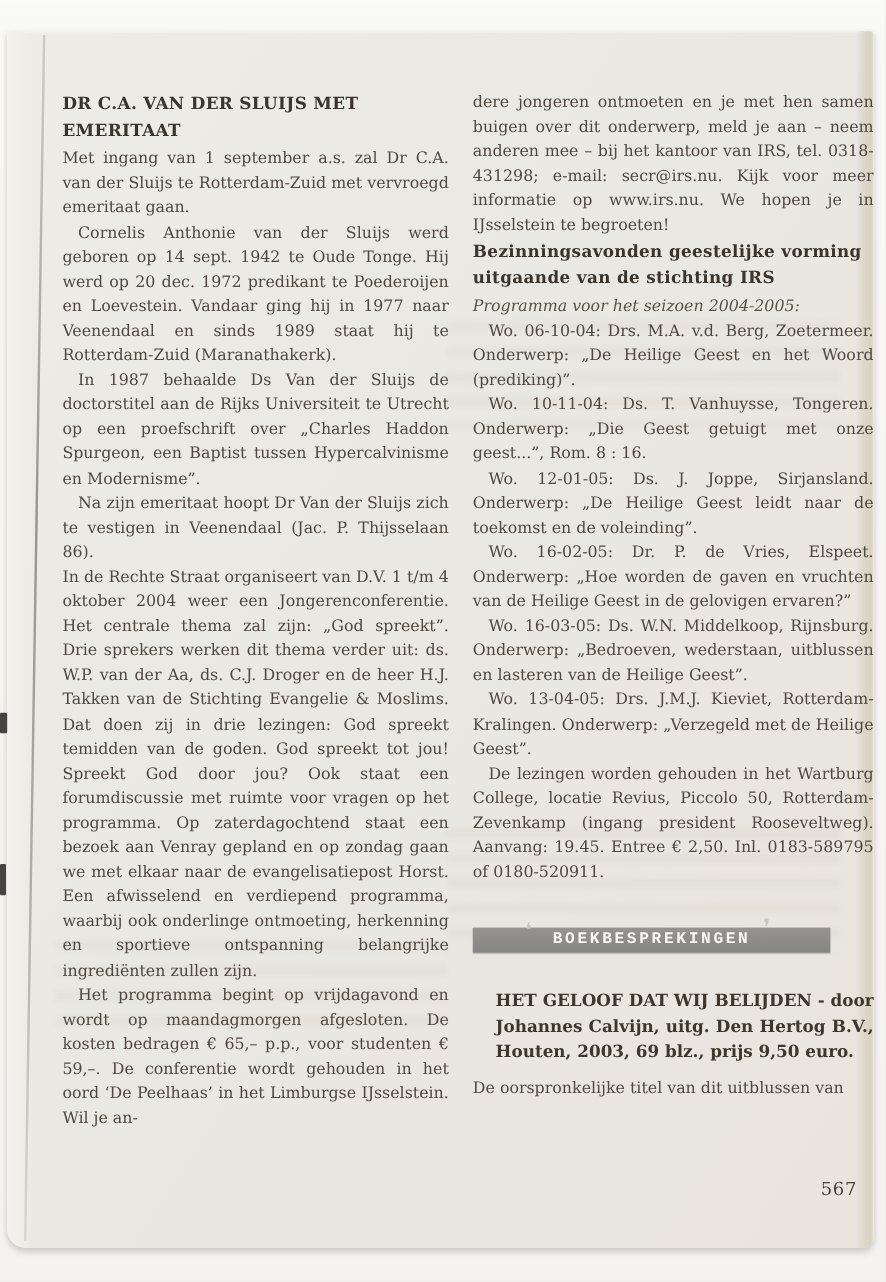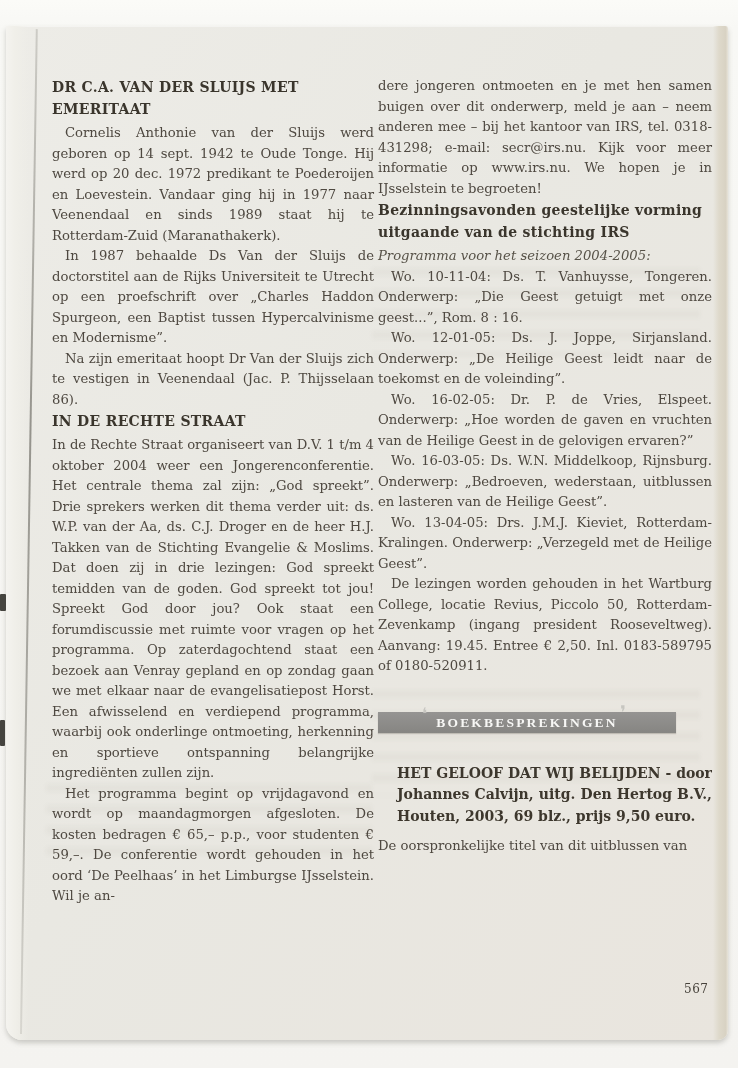--- a/index.html
+++ b/index.html
@@ -18,70 +18,71 @@
         background:linear-gradient(180deg,rgba(110,108,100,.25),rgba(78,76,68,.55) 40%,rgba(90,88,80,.42) 70%,rgba(120,118,110,.18));
         transform:rotate(0.9deg);transform-origin:50% 100%;}
   .ghost{position:absolute;filter:blur(2px);opacity:.5;pointer-events:none;
         background:repeating-linear-gradient(180deg,rgba(125,118,104,.10) 0 8px,rgba(125,118,104,0) 8px 21px);}
   .g1{left:372px;top:268px;width:328px;height:88px;}
   .g2{left:372px;top:690px;width:328px;height:106px;}
   .g3{left:46px;top:784px;width:326px;height:84px;}
   .col{position:absolute;top:76px;font-size:13.2px;line-height:20.5px;color:#4e4840;text-align:justify;}
   .col p{margin:0;}
   .col-left{left:52px;width:322px;}
-  .col-right{left:378px;width:334px;}
+  .col-right{left:394px;width:334px;}
   .col h3{margin:0 0 3px 0;font-size:14px;line-height:22px;color:#3a352c;letter-spacing:.3px;text-align:left;font-weight:bold;}
   .sec2{margin-top:33px;}
   .sec2r{margin-top:37px;margin-bottom:2px;}
   .ind{text-indent:13px;}
   .subtitle{font-style:italic;color:#575248;}
   .banner{position:relative;margin:35px 0 30px 0;width:298px;height:21px;text-align:center;
         background:linear-gradient(180deg,#959492,#868582);
         box-shadow:0 1px 1px rgba(120,116,106,.35);}
-  .banner-label{font-family:Liberation Serif, serif;font-weight:bold;font-size:13.5px;
+  .banner-label{font-family:Liberation Mono, monospace;font-weight:bold;font-size:13.5px;
         line-height:21px;color:#f7f7f5;letter-spacing:2.2px;}
   .orn{position:absolute;color:#c7c6c0;line-height:1;text-shadow:0 0 1px rgba(255,255,255,.4);}
   .orn-l{left:44px;top:-6px;font-size:16px;}
   .orn-r{right:50px;top:-9px;font-size:19px;}
   .book-title{font-weight:bold;padding-left:19px;font-size:14px;line-height:21.5px;color:#3d372d;margin-bottom:9px !important;}
-  .pagenum{position:absolute;left:684px;top:982px;font-size:12px;color:#46413a;letter-spacing:.5px;}
+  .pagenum{position:absolute;left:684px;top:982px;font-size:15px;color:#46413a;letter-spacing:.5px;}
   .mark{position:absolute;background:#45443f;border-radius:1px;}
   .mark1{left:0;top:594px;width:6px;height:17px;}
   .mark2{left:0;top:720px;width:5px;height:26px;}
 </style>
 </head>
 <body>
 
 <div class="scan">
   <div class="page">
     <div class="edge-left"></div>
     <div class="edge-right"></div>
     <div class="crease"></div>
   </div>
 
   <div class="ghost g1"></div>
   <div class="ghost g2"></div>
   <div class="ghost g3"></div>
 
   <div class="col col-left">
     <h3>DR C.A. VAN DER SLUIJS MET EMERITAAT</h3>
+    <p>Met ingang van 1 september a.s. zal Dr C.A. van der Sluijs te Rotterdam-Zuid met vervroegd emeritaat gaan.</p>
     <p class="ind">Cornelis Anthonie van der Sluijs werd geboren op 14 sept. 1942 te Oude Tonge. Hij werd op 20 dec. 1972 predikant te Poederoijen en Loevestein. Vandaar ging hij in 1977 naar Veenendaal en sinds 1989 staat hij te Rotterdam-Zuid (Maranathakerk).</p>
     <p class="ind">In 1987 behaalde Ds Van der Sluijs de doctorstitel aan de Rijks Universiteit te Utrecht op een proefschrift over „Charles Haddon Spurgeon, een Baptist tussen Hypercalvinisme en Modernisme”.</p>
     <p class="ind">Na zijn emeritaat hoopt Dr Van der Sluijs zich te vestigen in Veenendaal (Jac. P. Thijsselaan 86).</p>
 
-    <h3 class="sec2">IN DE RECHTE STRAAT</h3>
     <p>In de Rechte Straat organiseert van D.V. 1 t/m 4 oktober 2004 weer een Jongerenconferentie. Het centrale thema zal zijn: „God spreekt”. Drie sprekers werken dit thema verder uit: ds. W.P. van der Aa, ds. C.J. Droger en de heer H.J. Takken van de Stichting Evangelie &amp; Moslims. Dat doen zij in drie lezingen: God spreekt temidden van de goden. God spreekt tot jou! Spreekt God door jou? Ook staat een forumdiscussie met ruimte voor vragen op het programma. Op zaterdagochtend staat een bezoek aan Venray gepland en op zondag gaan we met elkaar naar de evangelisatiepost Horst. Een afwisselend en verdiepend programma, waarbij ook onderlinge ontmoeting, herkenning en sportieve ontspanning belangrijke ingrediënten zullen zijn.</p>
     <p class="ind">Het programma begint op vrijdagavond en wordt op maandagmorgen afgesloten. De kosten bedragen € 65,– p.p., voor studenten € 59,–. De conferentie wordt gehouden in het oord ‘De Peelhaas’ in het Limburgse IJsselstein. Wil je an-</p>
   </div>
 
   <div class="col col-right">
     <p>dere jongeren ontmoeten en je met hen samen buigen over dit onderwerp, meld je aan – neem anderen mee – bij het kantoor van IRS, tel. 0318-431298; e-mail: secr@irs.nu. Kijk voor meer informatie op www.irs.nu. We hopen je in IJsselstein te begroeten!</p>
 
     <h3 class="sec2r">Bezinningsavonden geestelijke vorming uitgaande van de stichting IRS</h3>
     <p class="subtitle">Programma voor het seizoen 2004-2005:</p>
+    <p class="ind">Wo. 06-10-04: Drs. M.A. v.d. Berg, Zoetermeer. Onderwerp: „De Heilige Geest en het Woord (prediking)”.</p>
     <p class="ind">Wo. 10-11-04: Ds. T. Vanhuysse, Tongeren. Onderwerp: „Die Geest getuigt met onze geest...”, Rom. 8 : 16.</p>
     <p class="ind">Wo. 12-01-05: Ds. J. Joppe, Sirjansland. Onderwerp: „De Heilige Geest leidt naar de toekomst en de voleinding”.</p>
     <p class="ind">Wo. 16-02-05: Dr. P. de Vries, Elspeet. Onderwerp: „Hoe worden de gaven en vruchten van de Heilige Geest in de gelovigen ervaren?”</p>
     <p class="ind">Wo. 16-03-05: Ds. W.N. Middelkoop, Rijnsburg. Onderwerp: „Bedroeven, wederstaan, uitblussen en lasteren van de Heilige Geest”.</p>
     <p class="ind">Wo. 13-04-05: Drs. J.M.J. Kieviet, Rotterdam-Kralingen. Onderwerp: „Verzegeld met de Heilige Geest”.</p>
     <p class="ind">De lezingen worden gehouden in het Wartburg College, locatie Revius, Piccolo 50, Rotterdam-Zevenkamp (ingang president Rooseveltweg). Aanvang: 19.45. Entree € 2,50. Inl. 0183-589795 of 0180-520911.</p>
 
     <div class="banner">
       <span class="orn orn-l">❛</span>
       <span class="banner-label">BOEKBESPREKINGEN</span>

